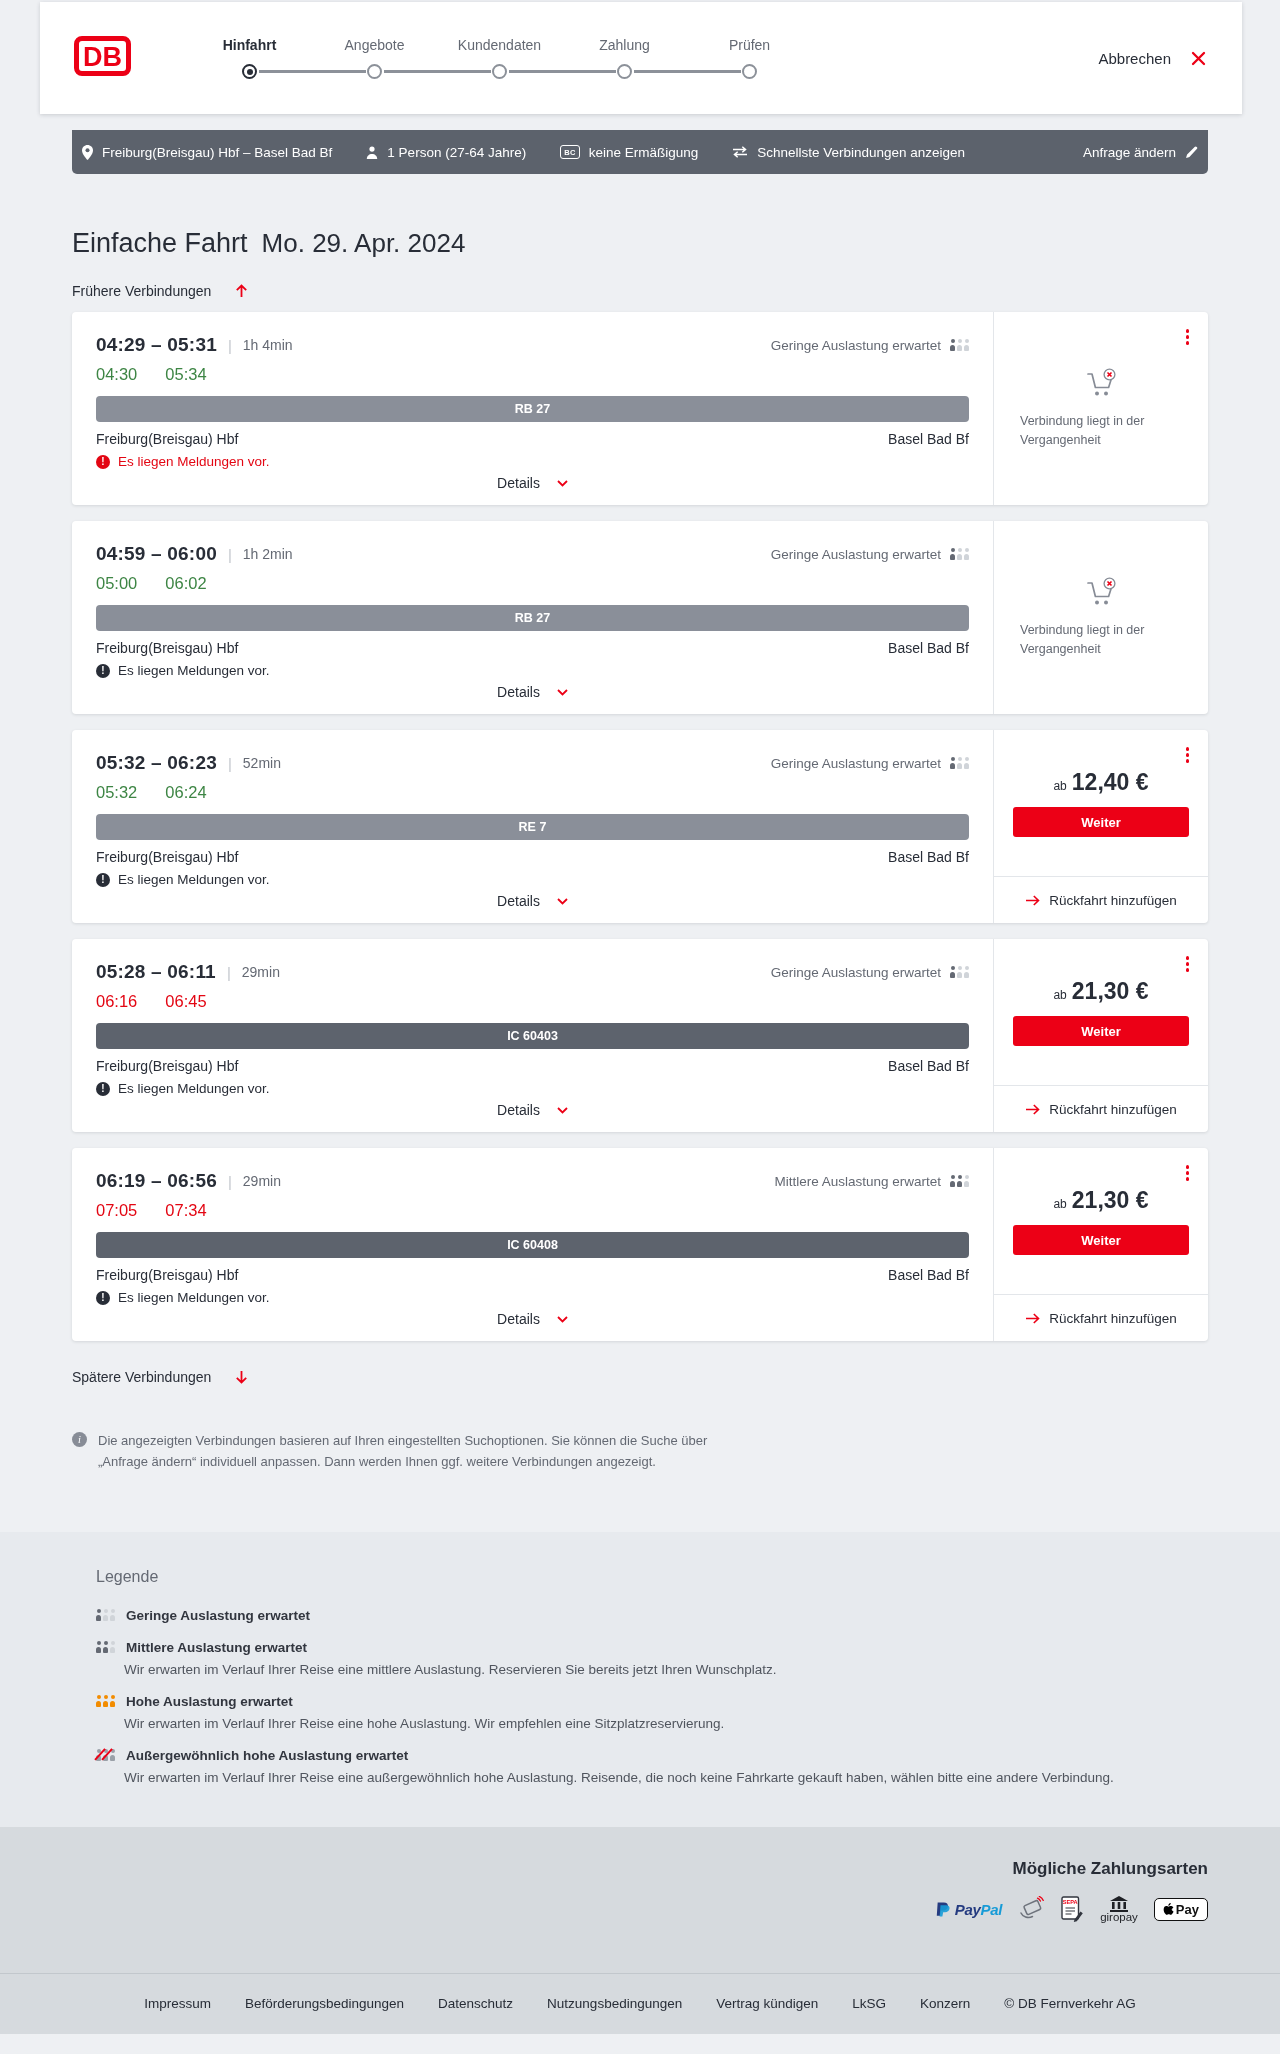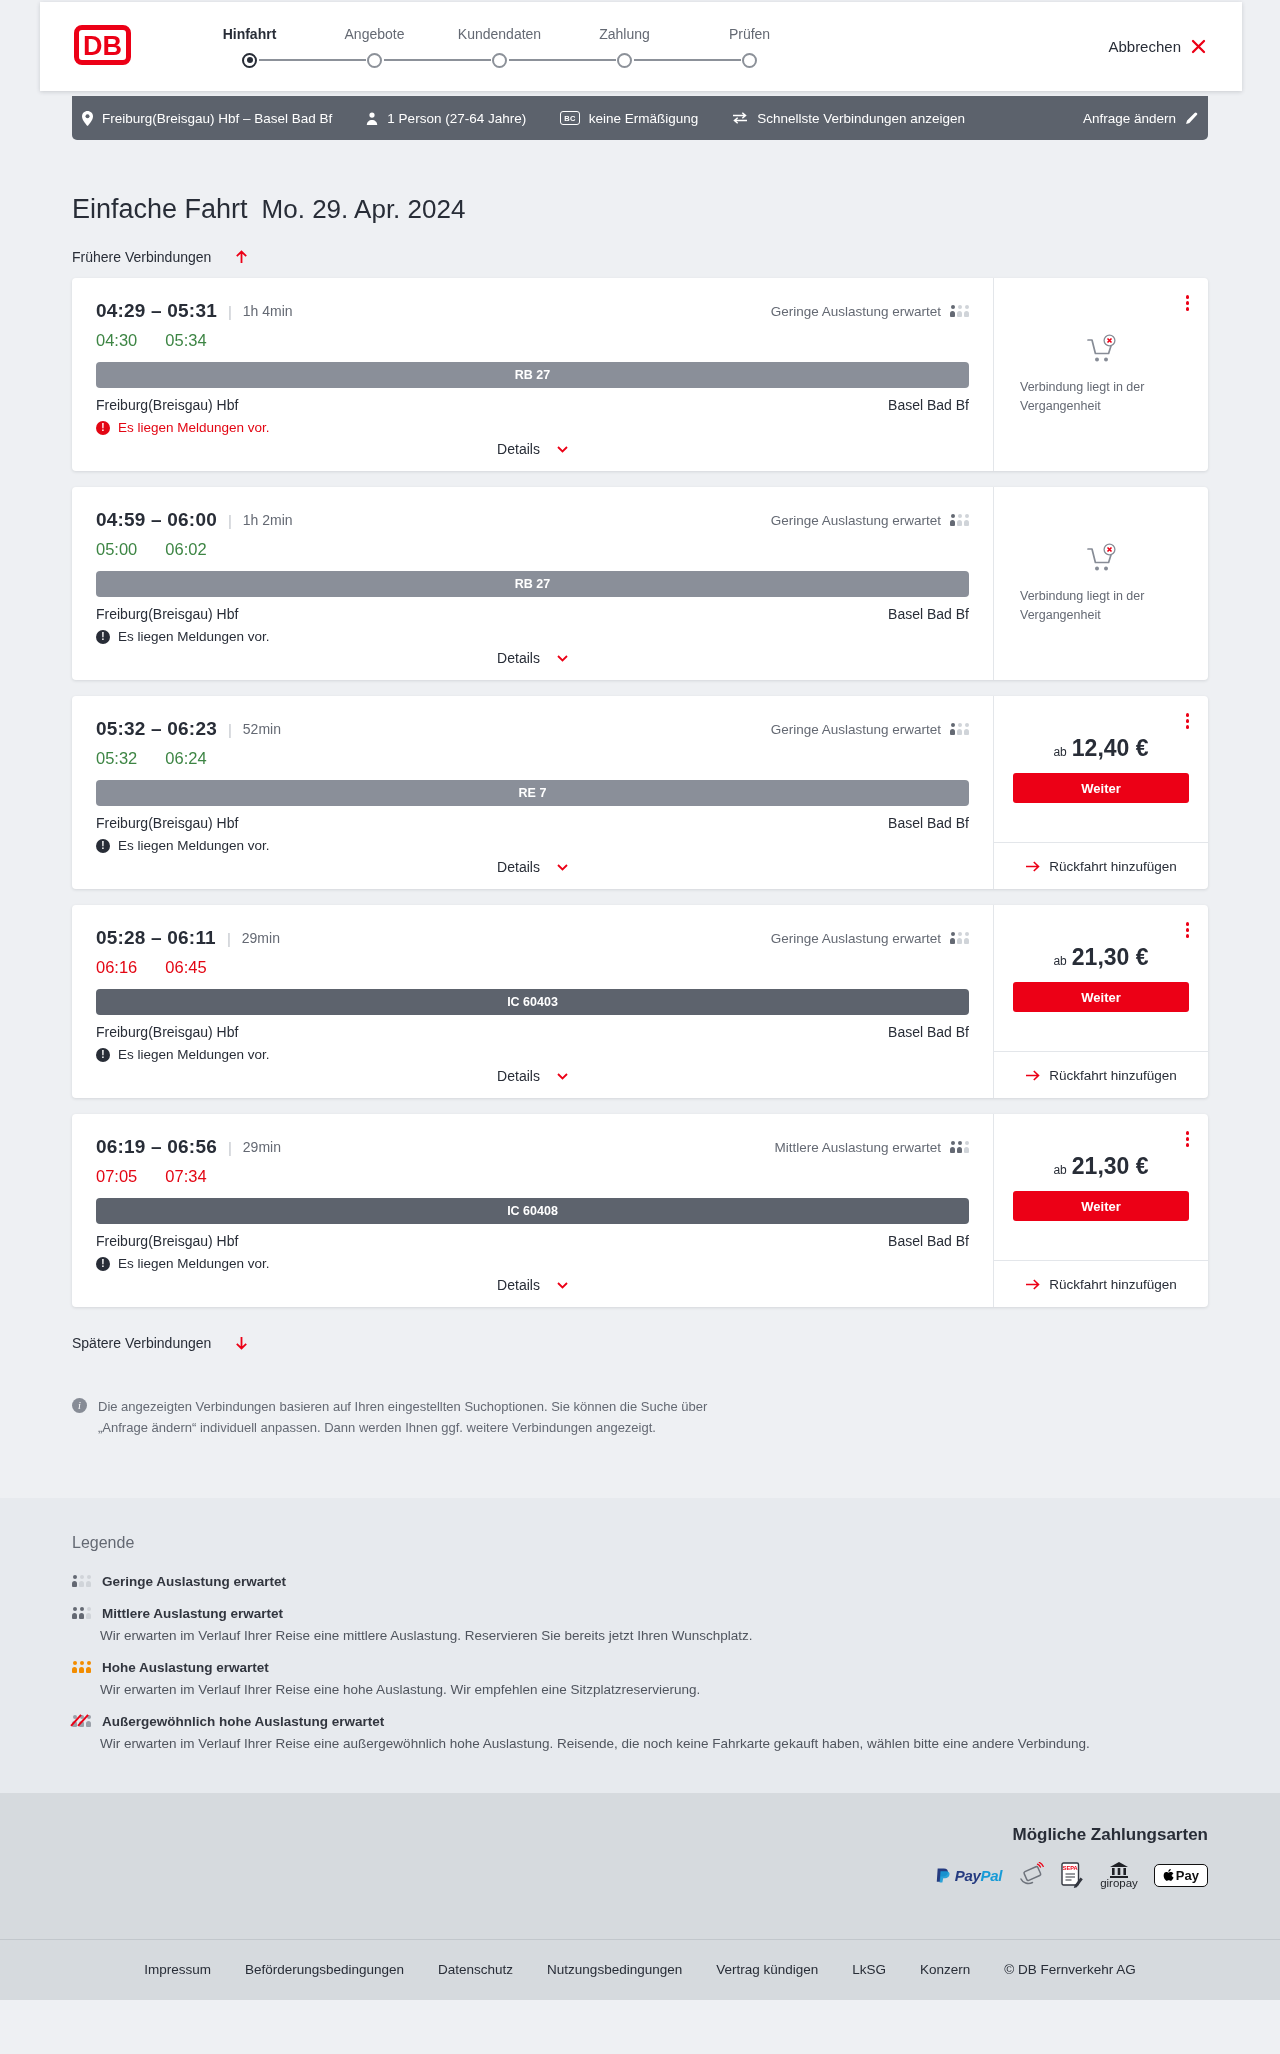--- a/index.html
+++ b/index.html
@@ -3,34 +3,34 @@
 <meta charset="utf-8">
 <style>
   :root{
     --red:#ec0016; --dark:#282d37; --gray:#646973; --lgray:#878c96;
     --bar-gray:#8a8f99; --bar-dark:#5d636d; --bg:#eef0f3; --line:#e3e6ea;
   }
   *{box-sizing:border-box}
   body{width:1280px;height:2054px;margin:0;background:var(--bg);
        font-family:"Liberation Sans",sans-serif;color:var(--dark);overflow:hidden}
   
-  .topcard{margin:2px 38px 5px 40px;height:89px;background:#fff;
+  .topcard{margin:2px 38px 16px 40px;height:112px;background:#fff;
            box-shadow:0 1px 4px rgba(40,45,55,.18);display:flex;align-items:center}
   .db-logo{margin-left:34px;flex:none}
   .stepper{display:flex;margin-left:56px}
   .step{width:125px;display:flex;flex-direction:column;align-items:center;position:relative}
   .step-label{font-size:14px;color:var(--gray);margin-bottom:11px;white-space:nowrap}
   .step.active .step-label{color:var(--dark);font-weight:bold}
   .step-dot{width:15px;height:15px;border:2px solid #8c9199;border-radius:50%;
             background:#fff;position:relative;z-index:1}
   .step.active .step-dot{border-color:var(--dark)}
   .step.active .step-dot::after{content:"";position:absolute;inset:2.5px;background:var(--dark);border-radius:50%}
   .step:not(:last-child)::before{content:"";position:absolute;bottom:6.5px;left:calc(50% + 9px);
             width:calc(100% - 18px);height:2.5px;background:#8c9199}
-  .cancel{margin-left:auto;margin-right:36px;display:flex;align-items:center;gap:10px;
+  .cancel{margin-left:auto;margin-right:36px;display:flex;align-items:center;gap:20px;
           font-size:15px;cursor:pointer}
   
   .summary{margin:0 72px;height:44px;background:#5c626c;border-radius:0 0 5px 5px;
            display:flex;align-items:center;color:#fff;font-size:13.5px;padding:0 10px;gap:34px}
   .sum-item{display:flex;align-items:center;gap:9px;white-space:nowrap}
   .bc-badge{border:1.3px solid #fff;border-radius:3px;font-size:7.5px;font-weight:bold;
             padding:1.5px 3px;letter-spacing:.3px}
   .sum-edit{margin-left:auto;display:flex;gap:9px;align-items:center;cursor:pointer}
   
   .main{padding:54px 72px 0}
@@ -90,21 +90,21 @@
               border-radius:2.5px 2.5px 1px 1px;background:var(--c)}
   .occ.low .pax:nth-child(1){--c:#646973}
   .occ.medium .pax:nth-child(1),.occ.medium .pax:nth-child(2){--c:#646973}
   .occ.high .pax{--c:#f28c00}
   .occ.extreme .pax{--c:#9aa0a8}
   .occ.extreme::before,.occ.extreme::after{content:"";position:absolute;width:2.4px;height:15px;
       background:var(--red);transform:rotate(42deg);top:-2px;z-index:2}
   .occ.extreme::before{left:3px}
   .occ.extreme::after{left:10px}
   
-  .legend{margin-top:59px;background:#e7eaee;padding:36px 72px 42px}
+  .legend{margin-top:59px;background:#e7eaee;padding:36px 96px 42px}
   .legend-title{color:var(--gray);font-size:16px}
   .legend-items{margin-top:22px;display:flex;flex-direction:column;gap:17px}
   .li-head{display:flex;align-items:center;gap:11px;font-size:13.5px;font-weight:bold;color:#32363f}
   .legend-item p{margin:7px 0 0 28px;font-size:13.5px;color:#50555e}
   .legend-item p:empty{display:none}
   
   .payment{background:#d6dade;padding:32px 72px 0;height:146px;
            display:flex;flex-direction:column;align-items:flex-end}
   .pay-title{font-size:17px;font-weight:bold}
   .pay-icons{margin-top:17px;display:flex;align-items:center;gap:16px}

